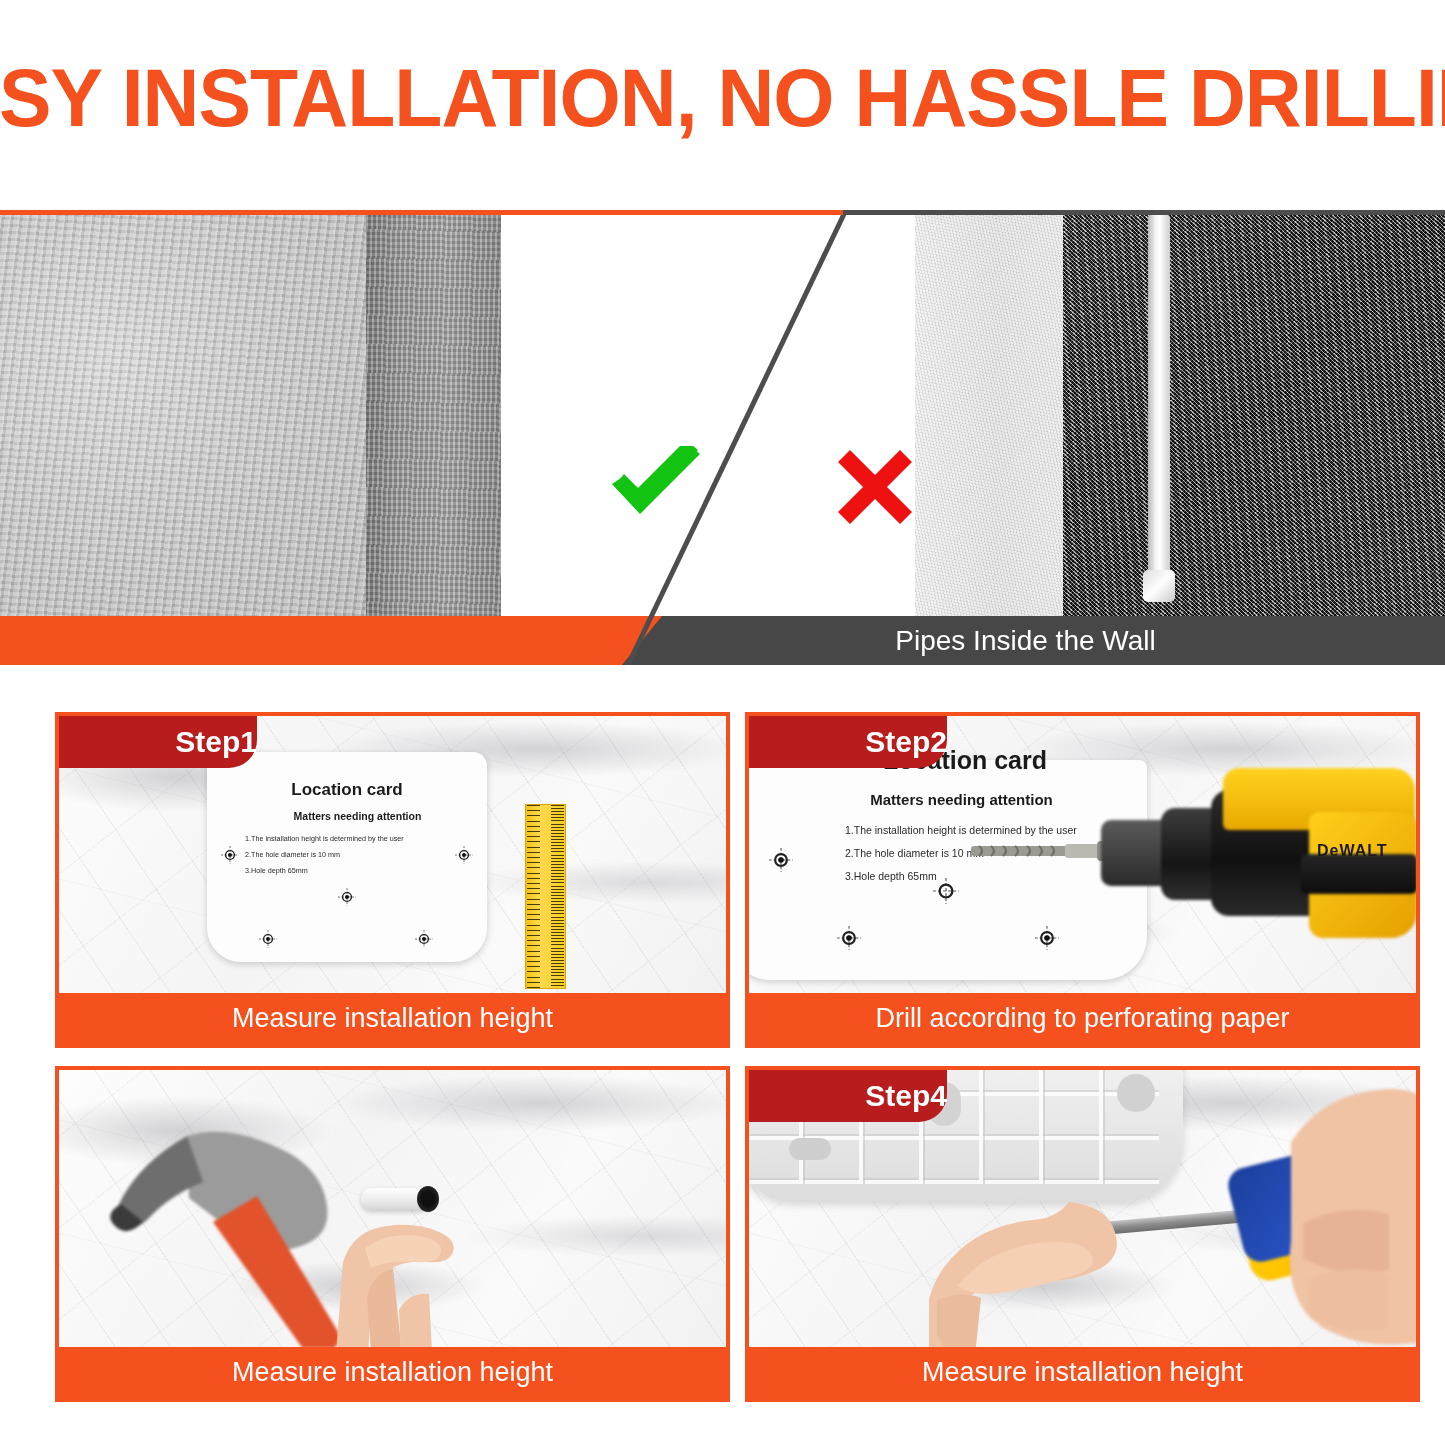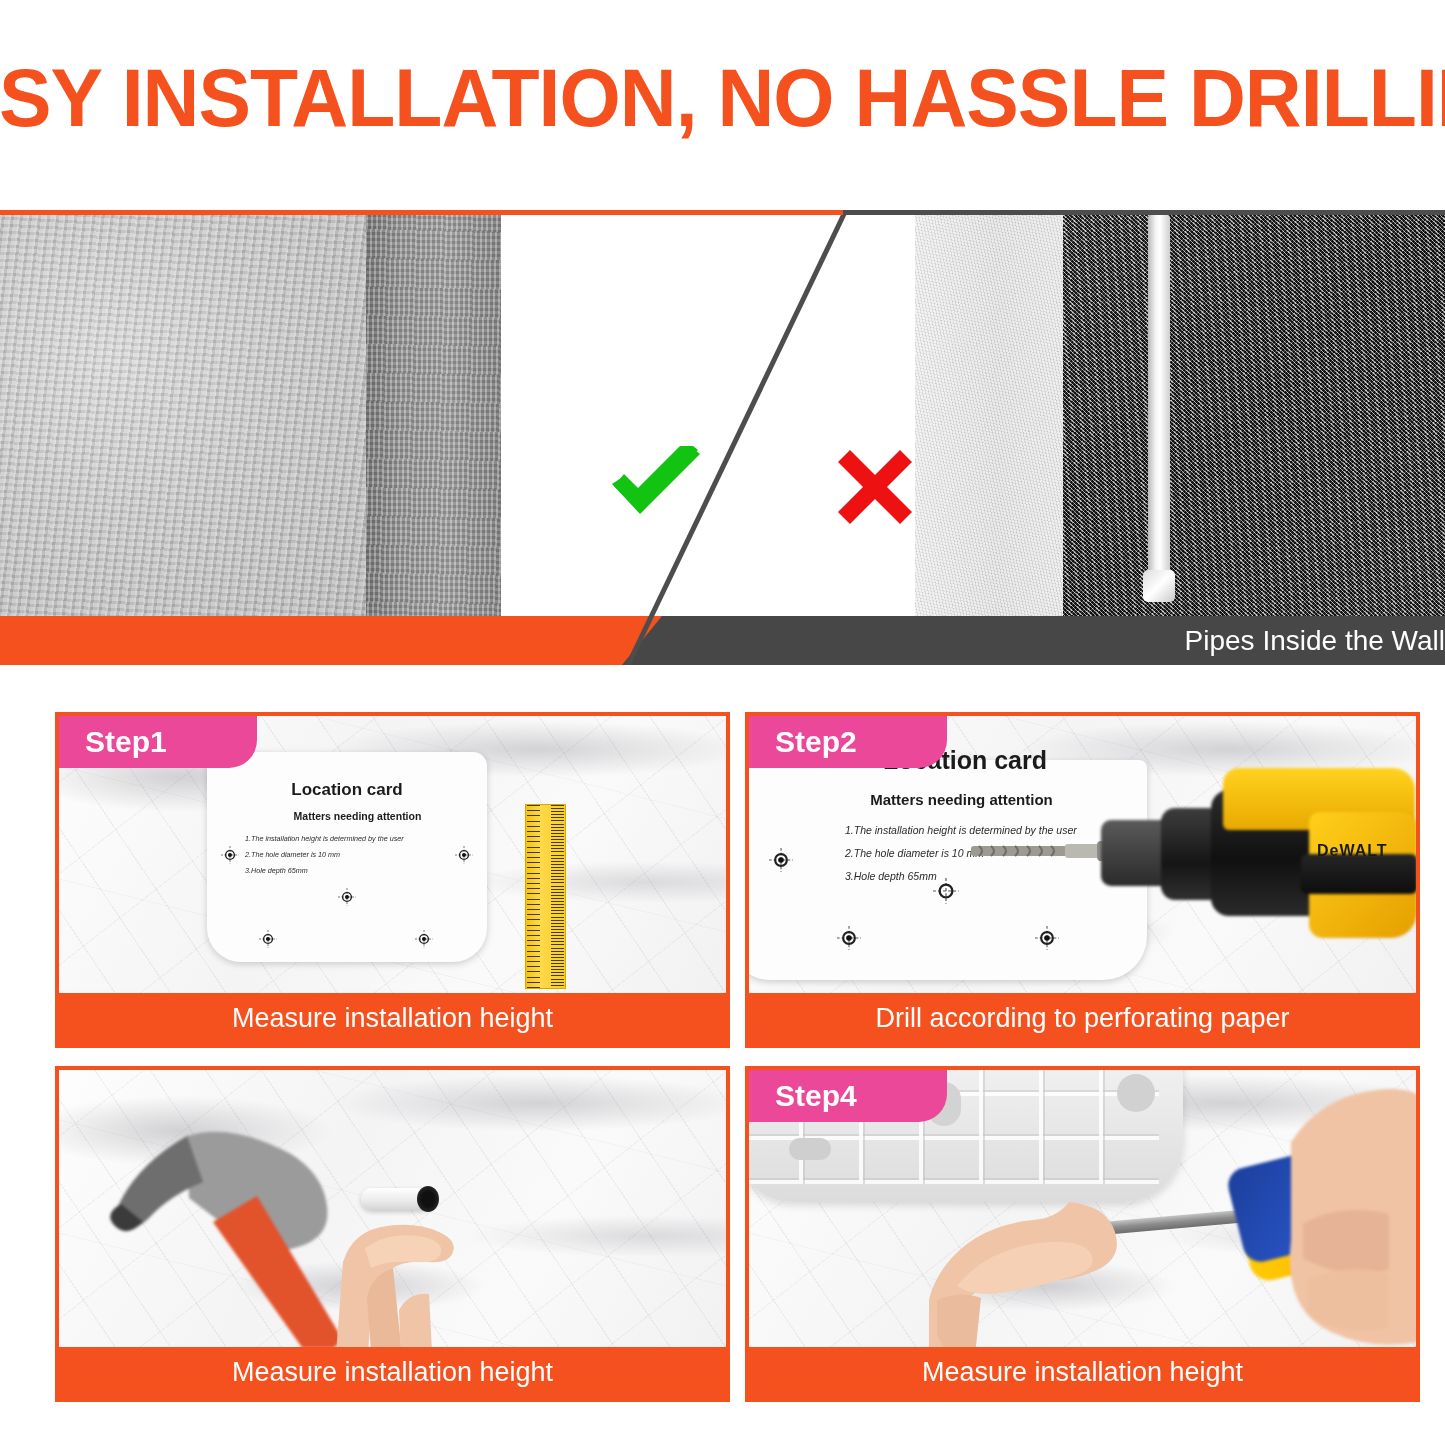--- a/index.html
+++ b/index.html
@@ -70,21 +70,21 @@
   #label-banner { position:absolute; left:0; top:616px; width:1445px; height:49px; }
   #label-left-orange, #label-right-dark { position:absolute; top:0; height:49px; }
   #label-left-orange { left:0; width:700px; background:#F4511E;
       clip-path:polygon(0 0, 700px 0, 660px 49px, 0 49px); }
   #label-right-dark  { left:598px; width:847px; background:#474747;
       clip-path:polygon(64px 0, 847px 0, 847px 49px, 24px 49px); }
   .banner-caption { position:absolute; top:0; height:49px; display:flex;
                     align-items:center; justify-content:center;
                     color:#ffffff; font-size:28px; white-space:nowrap; z-index:4; }
   #label-solid-wall { left:0;   width:630px; }
-  #label-pipes-wall { left:640px; width:805px;justify-content:flex-end; }
+  #label-pipes-wall { left:623px; width:805px; }
 
   
   #steps-grid { position:absolute; left:55px; top:712px; width:1336px; height:690px;
                 display:grid; grid-template-columns:675px 675px;
                 grid-template-rows:336px 336px; gap:18px 15px; }
 
   .step-panel { position:relative; width:675px; height:336px;
                 border:4px solid #F4511E; background:#ffffff; overflow:hidden; }
   .step-photo { position:absolute; left:0; top:0; width:667px; height:277px; overflow:hidden; }
 
@@ -96,35 +96,35 @@
        radial-gradient(ellipse 180px 36px at 45% 78%, rgba(145,145,152,.38), transparent 70%),
        radial-gradient(ellipse 260px 30px at 88% 60%, rgba(155,155,162,.30), transparent 70%),
        linear-gradient(120deg, #fdfdfd 0%, #f4f4f5 40%, #fafafa 70%, #f1f1f2 100%); }
   .marble-veins { position:absolute; inset:0; opacity:.55;
      background:
        repeating-linear-gradient(56deg, rgba(120,124,132,.20) 0 1px, transparent 1px 46px),
        repeating-linear-gradient(-38deg, rgba(120,124,132,.15) 0 1px, transparent 1px 72px),
        repeating-linear-gradient(14deg, rgba(120,124,132,.10) 0 1px, transparent 1px 110px); }
 
   .step-tab { position:absolute; left:0; top:0; width:198px; height:52px;
-              background:#ec4899; border-bottom-right-radius:28px; z-index:6;
-              display:flex; align-items:center; padding-left:26px; }
+              background:#b91c1c; border-bottom-right-radius:28px; z-index:6;
+              display:flex; align-items:center; padding-left:26px;justify-content:flex-end; }
   .step-tab span { color:#ffffff; font-size:30px; font-weight:bold; }
 
   .step-caption { position:absolute; left:0; bottom:0; width:667px; height:51px;
                   background:#F4511E; display:flex; align-items:center;
                   justify-content:center; z-index:6; }
   .step-caption span { color:#ffffff; font-size:27px; white-space:nowrap; }
 
   
   .location-card { position:absolute; background:#fdfdfd;
       border-radius:14px 14px 34px 34px; box-shadow:0 2px 7px rgba(0,0,0,.18); }
   .card-title { text-align:center; font-size:17px; font-weight:bold; color:#1b1b1b; }
   .card-subtitle { text-align:center; font-size:10.5px; font-weight:bold; color:#1b1b1b;margin-left:21px; }
-  .card-line { font-size:7.2px; color:#2a2a2a; white-space:nowrap;font-style:italic; }
+  .card-line { font-size:7.2px; color:#2a2a2a; white-space:nowrap; }
   .hole-target { position:absolute; width:18px; height:18px; }
 
   
   #ruler { position:absolute; left:466px; top:88px; width:41px; height:185px;
      background:linear-gradient(90deg,#f3c11a 0%,#ffd94a 35%,#f7cf2a 100%);
      border:1px solid #d8a800; }
   #ruler .tick-col { position:absolute; top:0; width:13px; height:100%;
      background:repeating-linear-gradient(180deg, #4a3c00 0 1px, transparent 1px 5.2px); }
 
   

